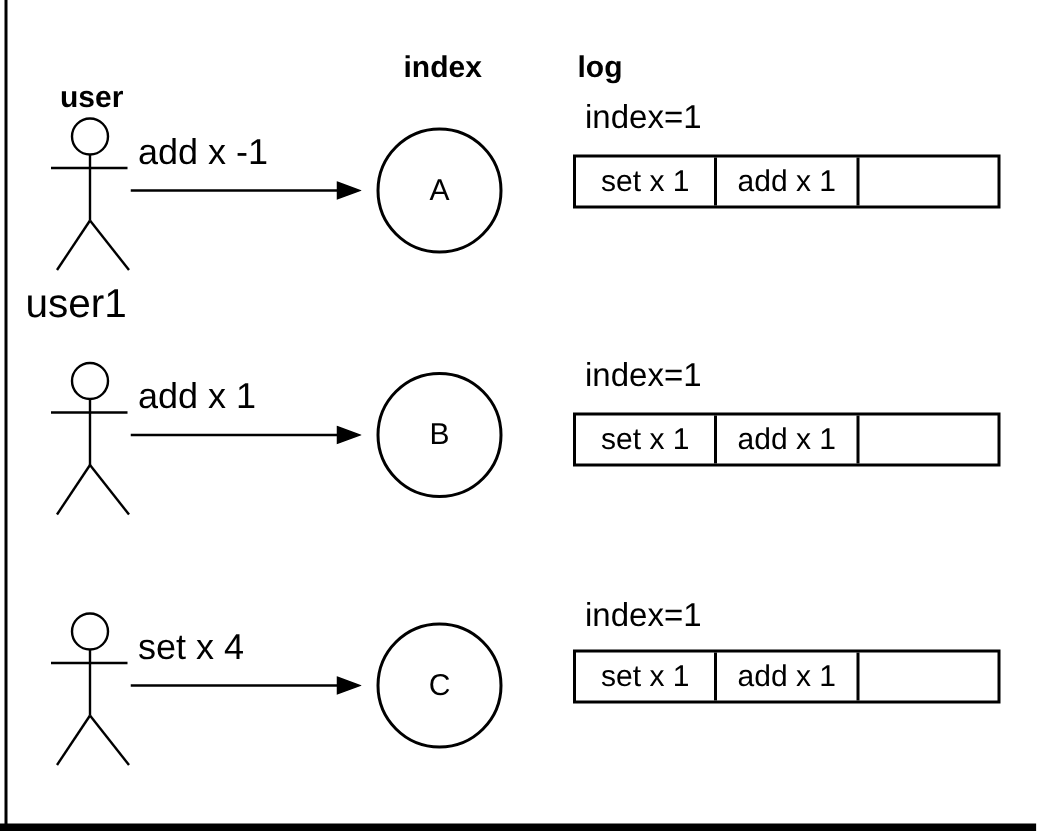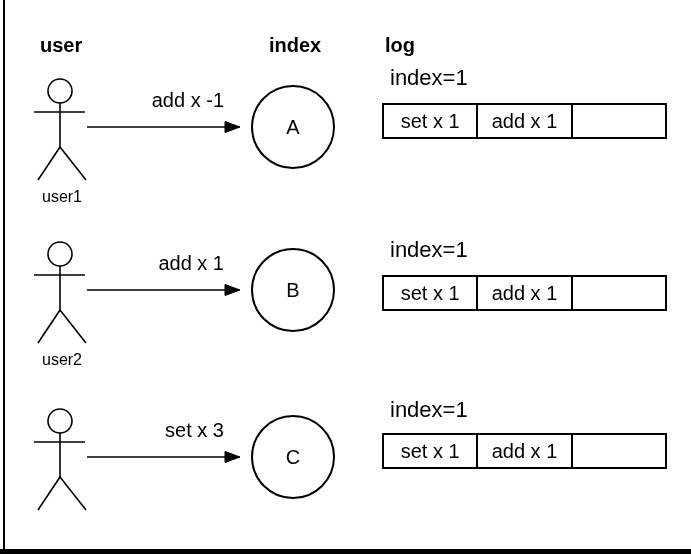--- a/index.html
+++ b/index.html
@@ -29,21 +29,21 @@
     background: var(--color-stroke, #000);
   }
   .col-header {
     position: absolute;
     top: 34px;
     font-size: 20px;
     font-weight: bold;
     line-height: 1.1;
     white-space: nowrap;
   }
-  .hdr-user { left: 40px; }
+  .hdr-user { left: 40px; margin-top: 20px; }
   .hdr-node { left: 269px; }
   .hdr-log  { left: 385px; }
 
   
   .row-0 { --anchor: 127px; --log-index-top: 66px;  --log-table-top: 103px; }
   .row-1 { --anchor: 290px; --log-index-top: 238px; --log-table-top: 275px; }
   .row-2 { --anchor: 457px; --log-index-top: 398px; --log-table-top: 433px; }
 
   .row { position: absolute; inset: 0; }
 
@@ -57,32 +57,31 @@
   .actor circle, .actor line {
     stroke: var(--color-stroke, #000);
     stroke-width: 1.6;
     fill: none;
   }
   .user-label {
     position: absolute;
     left: 17px;
     top: calc(var(--anchor) + 61px);
     width: 90px;
-    text-align: center;
-    font-size: 16px;
+    font-size: 27px;
     line-height: 1.1;
     white-space: nowrap;
   }
   .message-label {
     position: absolute;
-    left: 102px;
+    left: 92px;
     top: calc(var(--anchor) - 38px);
     width: 122px;
-    text-align: right;
-    font-size: 20px;
+    text-align: left;
+    font-size: 24px;
     line-height: 1.1;
     white-space: nowrap;
   }
   .arrow {
     position: absolute;
     left: 87px;
     top: calc(var(--anchor) - 8px);
     width: 154px;
     height: 16px;
   }
@@ -181,21 +180,20 @@
   </div>
 
   <div class="row row-1">
     <svg class="actor" viewBox="0 0 64 106">
       <circle cx="32" cy="15" r="12"></circle>
       <line x1="32" y1="27" x2="32" y2="71"></line>
       <line x1="6" y1="36" x2="57" y2="36"></line>
       <line x1="32" y1="71" x2="10" y2="104"></line>
       <line x1="32" y1="71" x2="58" y2="104"></line>
     </svg>
-    <div class="user-label">user2</div>
     <div class="message-label">add x 1</div>
     <svg class="arrow" viewBox="0 0 154 16">
       <line x1="0" y1="8" x2="139" y2="8"></line>
       <polygon points="138,2.5 153,8 138,13.5"></polygon>
     </svg>
     <div class="node-circle">
       <span class="node-label">B</span>
     </div>
     <div class="log-index">index=1</div>
     <div class="log-table">
@@ -206,21 +204,21 @@
   </div>
 
   <div class="row row-2">
     <svg class="actor" viewBox="0 0 64 106">
       <circle cx="32" cy="15" r="12"></circle>
       <line x1="32" y1="27" x2="32" y2="71"></line>
       <line x1="6" y1="36" x2="57" y2="36"></line>
       <line x1="32" y1="71" x2="10" y2="104"></line>
       <line x1="32" y1="71" x2="58" y2="104"></line>
     </svg>
-    <div class="message-label">set x 3</div>
+    <div class="message-label">set x 4</div>
     <svg class="arrow" viewBox="0 0 154 16">
       <line x1="0" y1="8" x2="139" y2="8"></line>
       <polygon points="138,2.5 153,8 138,13.5"></polygon>
     </svg>
     <div class="node-circle">
       <span class="node-label">C</span>
     </div>
     <div class="log-index">index=1</div>
     <div class="log-table">
       <div class="log-cell">set x 1</div>

